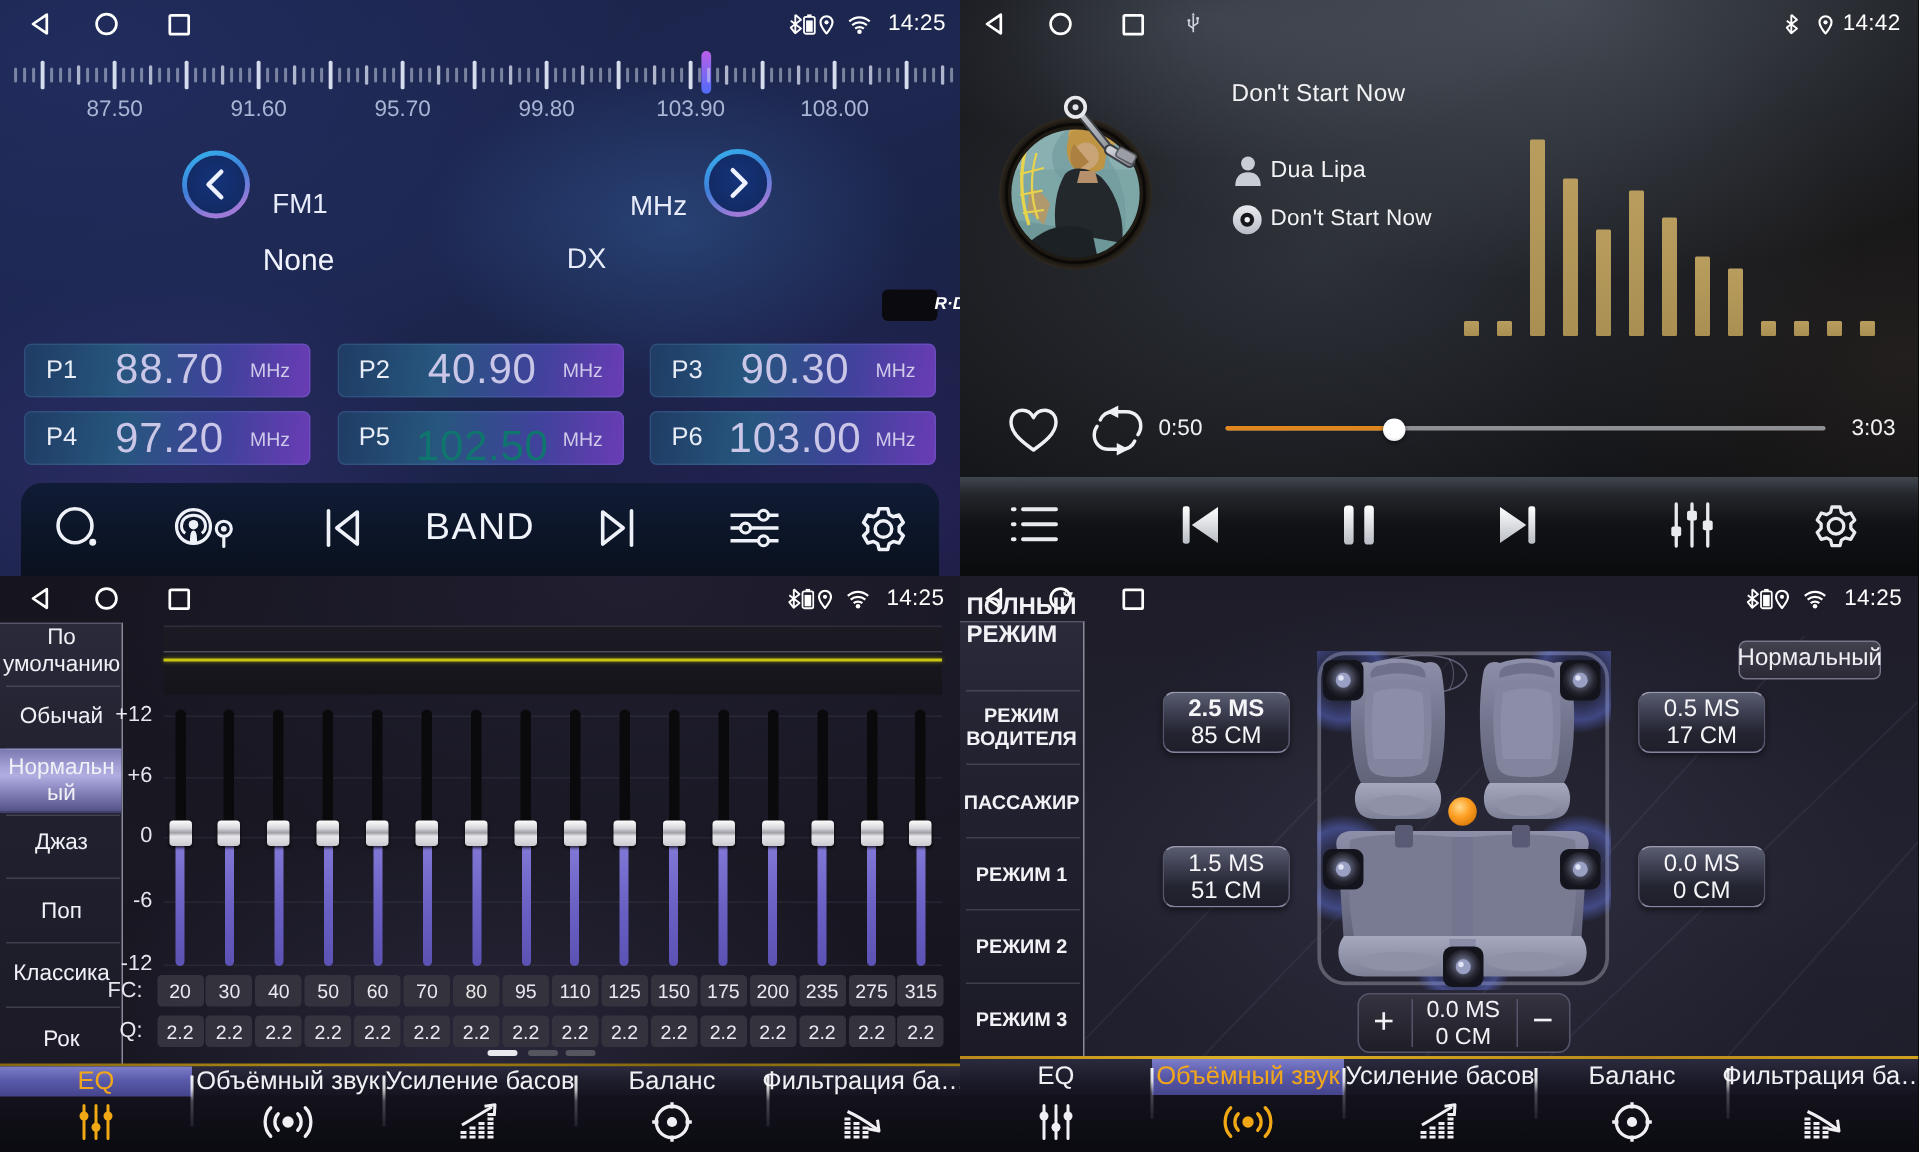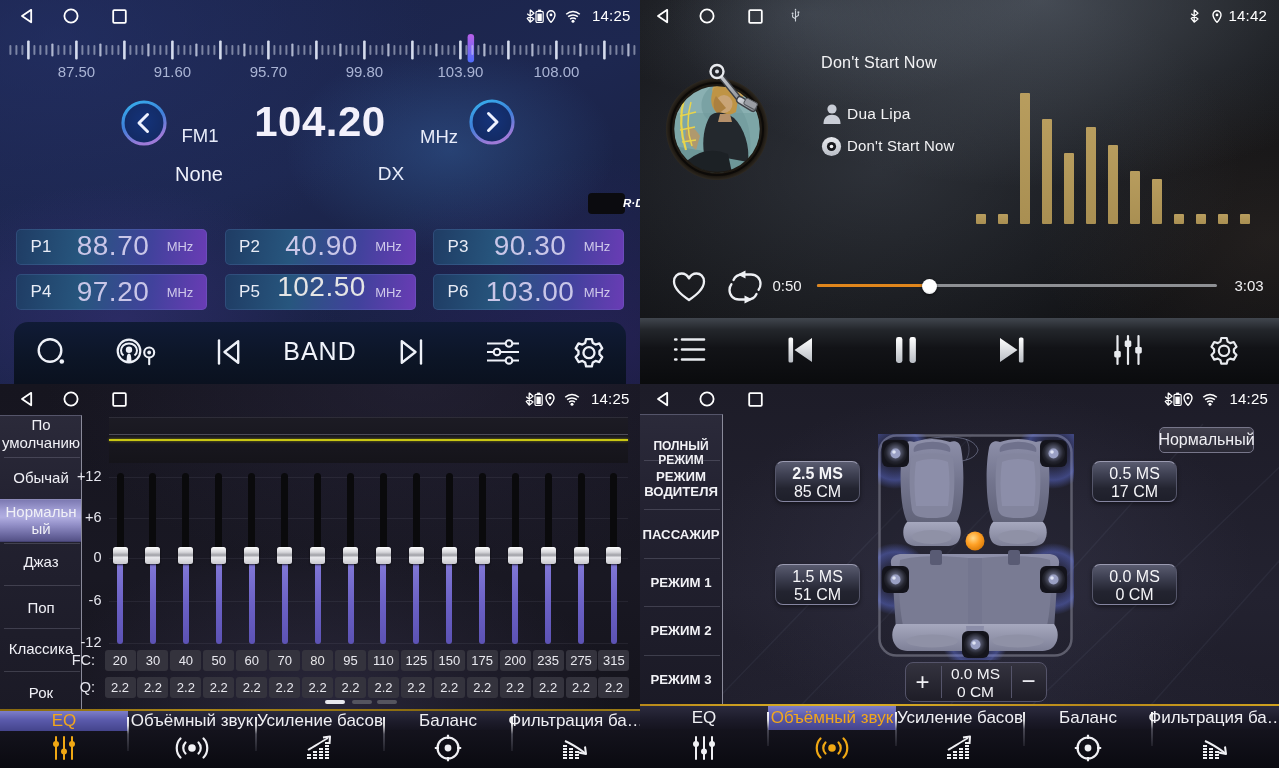--- a/index.html
+++ b/index.html
@@ -184,21 +184,20 @@
         <radialGradient id="gb2" cx="0.5" cy="0.45" r="0.7">
           <stop offset="0" stop-color="#14337a"></stop>
           <stop offset="0.8" stop-color="#132a62"></stop>
           <stop offset="1" stop-color="#1a3f88"></stop>
         </radialGradient>
       </defs>
       <circle cx="23" cy="23" r="21" fill="url(#gb2)" stroke="url(#ga2)" stroke-width="3.2"></circle>
       <path d="M19.5 14.5 L28 23 L19.5 31.5" fill="none" stroke="#eef2ff" stroke-width="3" stroke-linecap="round" stroke-linejoin="round"></path>
     </svg>
     <div class="txt" style="font-size:18.5px;color:#e8ecfa;font-weight:400;line-height:1.18;left:200px;top:136px;transform:translate(-50%,-50%);text-align:center;">FM1</div>
-    <div class="txt" style="font-size:42px;color:#f3f1fb;font-weight:700;line-height:1.18;letter-spacing:0.5px;left:320px;top:122px;transform:translate(-50%,-50%);text-align:center;">104.20</div>
     <div class="txt" style="font-size:18.5px;color:#e8ecfa;font-weight:400;line-height:1.18;left:439px;top:137px;transform:translate(-50%,-50%);text-align:center;">MHz</div>
     <div class="txt" style="font-size:20px;color:#f0f2fc;font-weight:400;line-height:1.18;left:199px;top:175px;transform:translate(-50%,-50%);text-align:center;">None</div>
     <div class="txt" style="font-size:19px;color:#e8ecfa;font-weight:400;line-height:1.18;left:391px;top:174px;transform:translate(-50%,-50%);text-align:center;">DX</div>
     <div class="ab" style="left:588px;top:193px;width:37px;height:21px;background:#0b0b0f;border-radius:4px;"></div>
     <div class="txt" style="font-size:11.5px;color:#fff;font-weight:700;line-height:1.18;left:639px;top:203.5px;transform:translate(-50%,-50%);text-align:center;font-style:italic;">R·D·S</div>
     <div class="ab" style="left:16.0px;top:228.5px;width:191px;height:36px;background:linear-gradient(98deg,#1f3c64 0%,#27567e 35%,#41429c 70%,#6a3cb5 100%);border-radius:5px;box-shadow:inset 0 0 0 1px rgba(120,150,220,0.18);"></div>
     <div class="txt" style="font-size:17px;color:#e8ecf6;font-weight:400;line-height:1.18;left:41.0px;top:246.5px;transform:translate(-50%,-50%);text-align:center;">P1</div>
     <div class="txt" style="font-size:28px;color:#c9c6e8;font-weight:400;line-height:1.18;letter-spacing:0.5px;left:113.0px;top:246.0px;transform:translate(-50%,-50%);text-align:center;">88.70</div>
     <div class="txt" style="font-size:13px;color:#cfc9ea;font-weight:400;line-height:1.18;left:180.0px;top:247.0px;transform:translate(-50%,-50%);text-align:center;">MHz</div>
     <div class="ab" style="left:224.5px;top:228.5px;width:191px;height:36px;background:linear-gradient(98deg,#1f3c64 0%,#27567e 35%,#41429c 70%,#6a3cb5 100%);border-radius:5px;box-shadow:inset 0 0 0 1px rgba(120,150,220,0.18);"></div>
@@ -208,21 +207,21 @@
     <div class="ab" style="left:433.0px;top:228.5px;width:191px;height:36px;background:linear-gradient(98deg,#1f3c64 0%,#27567e 35%,#41429c 70%,#6a3cb5 100%);border-radius:5px;box-shadow:inset 0 0 0 1px rgba(120,150,220,0.18);"></div>
     <div class="txt" style="font-size:17px;color:#e8ecf6;font-weight:400;line-height:1.18;left:458.0px;top:246.5px;transform:translate(-50%,-50%);text-align:center;">P3</div>
     <div class="txt" style="font-size:28px;color:#c9c6e8;font-weight:400;line-height:1.18;letter-spacing:0.5px;left:530.0px;top:246.0px;transform:translate(-50%,-50%);text-align:center;">90.30</div>
     <div class="txt" style="font-size:13px;color:#cfc9ea;font-weight:400;line-height:1.18;left:597.0px;top:247.0px;transform:translate(-50%,-50%);text-align:center;">MHz</div>
     <div class="ab" style="left:16.0px;top:274px;width:191px;height:36px;background:linear-gradient(98deg,#1f3c64 0%,#27567e 35%,#41429c 70%,#6a3cb5 100%);border-radius:5px;box-shadow:inset 0 0 0 1px rgba(120,150,220,0.18);"></div>
     <div class="txt" style="font-size:17px;color:#e8ecf6;font-weight:400;line-height:1.18;left:41.0px;top:292px;transform:translate(-50%,-50%);text-align:center;">P4</div>
     <div class="txt" style="font-size:28px;color:#c9c6e8;font-weight:400;line-height:1.18;letter-spacing:0.5px;left:113.0px;top:291.5px;transform:translate(-50%,-50%);text-align:center;">97.20</div>
     <div class="txt" style="font-size:13px;color:#cfc9ea;font-weight:400;line-height:1.18;left:180.0px;top:292.5px;transform:translate(-50%,-50%);text-align:center;">MHz</div>
     <div class="ab" style="left:224.5px;top:274px;width:191px;height:36px;background:linear-gradient(98deg,#1f3c64 0%,#27567e 35%,#41429c 70%,#6a3cb5 100%);border-radius:5px;box-shadow:inset 0 0 0 1px rgba(120,150,220,0.18);"></div>
     <div class="txt" style="font-size:17px;color:#e8ecf6;font-weight:400;line-height:1.18;left:249.5px;top:292px;transform:translate(-50%,-50%);text-align:center;">P5</div>
-    <div class="txt" style="font-size:28px;color:#e5e5e5;font-weight:400;line-height:1.18;letter-spacing:0.5px;left:321.5px;top:287px;transform:translate(-50%,-50%);text-align:center;">102.50</div>
+    <div class="txt" style="font-size:28px;color:#0f766e;font-weight:400;line-height:1.18;letter-spacing:0.5px;left:321.5px;top:297px;transform:translate(-50%,-50%);text-align:center;">102.50</div>
     <div class="txt" style="font-size:13px;color:#cfc9ea;font-weight:400;line-height:1.18;left:388.5px;top:292.5px;transform:translate(-50%,-50%);text-align:center;">MHz</div>
     <div class="ab" style="left:433.0px;top:274px;width:191px;height:36px;background:linear-gradient(98deg,#1f3c64 0%,#27567e 35%,#41429c 70%,#6a3cb5 100%);border-radius:5px;box-shadow:inset 0 0 0 1px rgba(120,150,220,0.18);"></div>
     <div class="txt" style="font-size:17px;color:#e8ecf6;font-weight:400;line-height:1.18;left:458.0px;top:292px;transform:translate(-50%,-50%);text-align:center;">P6</div>
     <div class="txt" style="font-size:28px;color:#c9c6e8;font-weight:400;line-height:1.18;letter-spacing:0.5px;left:530.0px;top:291.5px;transform:translate(-50%,-50%);text-align:center;">103.00</div>
     <div class="txt" style="font-size:13px;color:#cfc9ea;font-weight:400;line-height:1.18;left:597.0px;top:292.5px;transform:translate(-50%,-50%);text-align:center;">MHz</div>
     <div class="ab" style="left:14px;top:322px;width:612px;height:62px;background:linear-gradient(180deg,#101b36 0%,#0c1526 60%,#0a111f 100%);border-radius:14px 14px 0 0;"></div>
     <svg class="ab" style="left:36px;top:336px" width="34" height="32" viewBox="0 0 34 32">
       <circle cx="14" cy="14.5" r="11.3" fill="none" stroke="#eef1f8" stroke-width="2.4" stroke-linecap="round" stroke-linejoin="round"></circle>
       <circle cx="25.8" cy="25.5" r="2.3" fill="#eef1f8"></circle>
     </svg>
@@ -712,21 +711,21 @@
     <svg class="ab" style="left:723px;top:414px" width="556" height="294" viewBox="0 0 556 294">
       <g stroke="rgba(170,175,205,0.065)" stroke-width="1.5">
         <path d="M-20 300 L250 20"></path>
         <path d="M60 310 L330 30"></path>
         <path d="M300 300 L570 40"></path>
         <path d="M210 310 L480 10"></path>
         <path d="M420 300 L580 120"></path>
       </g>
     </svg>
     <div class="ab" style="left:640px;top:414px;width:83px;height:294px;background:linear-gradient(180deg,#2b2a3a 0%,#232231 30%,#1b1a26 100%);border-right:1px solid #8a8a9a;border-top:1px solid #55556a;"></div>
-    <div class="txt" style="font-size:12px;color:#f2f2f6;font-weight:700;line-height:1.18;left:681px;top:453px;transform:translate(-50%,-50%);text-align:center;">ПОЛНЫЙ<br>РЕЖИМ</div>
+    <div class="txt" style="font-size:16px;color:#f2f2f6;font-weight:700;line-height:1.18;left:681px;top:415px;transform:translate(-50%,-50%);text-align:left;">ПОЛНЫЙ<br>РЕЖИМ</div>
     <div class="txt" style="font-size:13.2px;color:#f2f2f6;font-weight:700;line-height:1.18;left:681px;top:484.5px;transform:translate(-50%,-50%);text-align:center;">РЕЖИМ<br>ВОДИТЕЛЯ</div>
     <div class="txt" style="font-size:13.2px;color:#f2f2f6;font-weight:700;line-height:1.18;left:681px;top:535px;transform:translate(-50%,-50%);text-align:right;">ПАССАЖИР</div>
     <div class="txt" style="font-size:13.2px;color:#f2f2f6;font-weight:700;line-height:1.18;left:681px;top:582.5px;transform:translate(-50%,-50%);">РЕЖИМ 1</div>
     <div class="txt" style="font-size:13.2px;color:#f2f2f6;font-weight:700;line-height:1.18;left:681px;top:631px;transform:translate(-50%,-50%);text-align:center;">РЕЖИМ 2</div>
     <div class="txt" style="font-size:13.2px;color:#f2f2f6;font-weight:700;line-height:1.18;left:681px;top:680px;transform:translate(-50%,-50%);text-align:center;">РЕЖИМ 3</div>
     <div class="ab" style="left:644px;top:459.5px;width:76px;height:1px;background:rgba(150,150,170,0.28);"></div>
     <div class="ab" style="left:644px;top:508.5px;width:76px;height:1px;background:rgba(150,150,170,0.28);"></div>
     <div class="ab" style="left:644px;top:557.5px;width:76px;height:1px;background:rgba(150,150,170,0.28);"></div>
     <div class="ab" style="left:644px;top:606px;width:76px;height:1px;background:rgba(150,150,170,0.28);"></div>
     <div class="ab" style="left:644px;top:655px;width:76px;height:1px;background:rgba(150,150,170,0.28);"></div>

